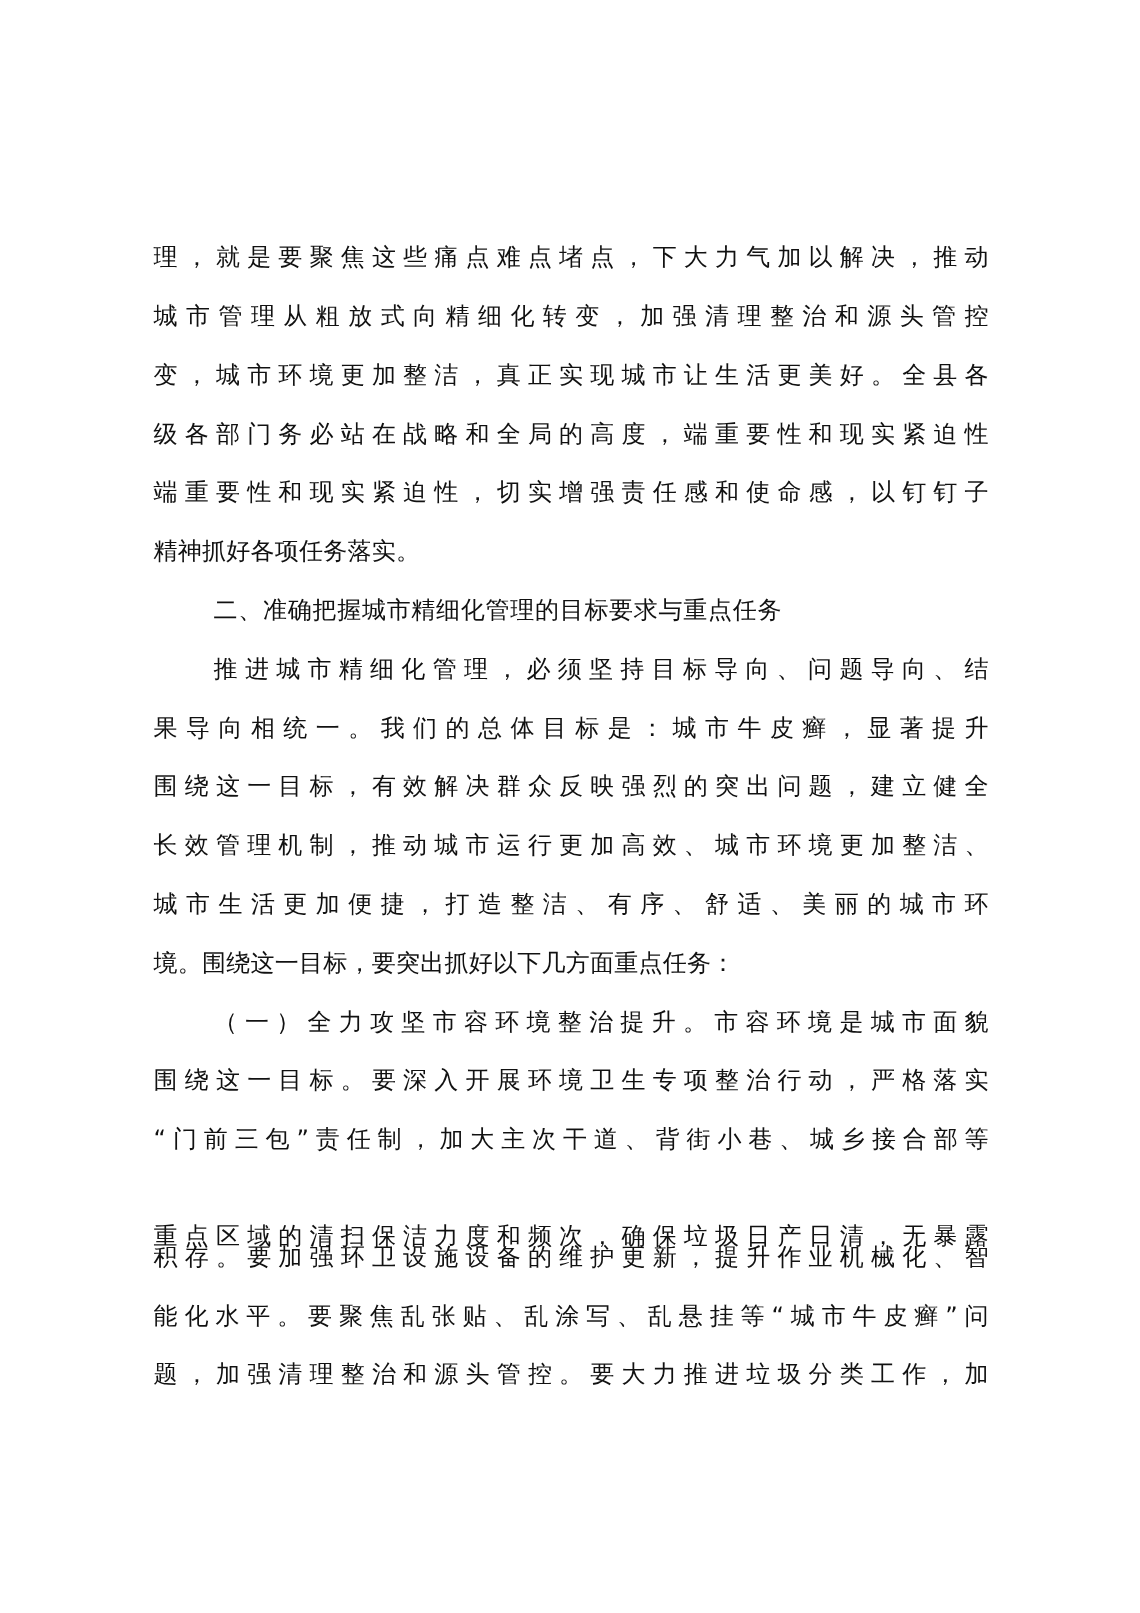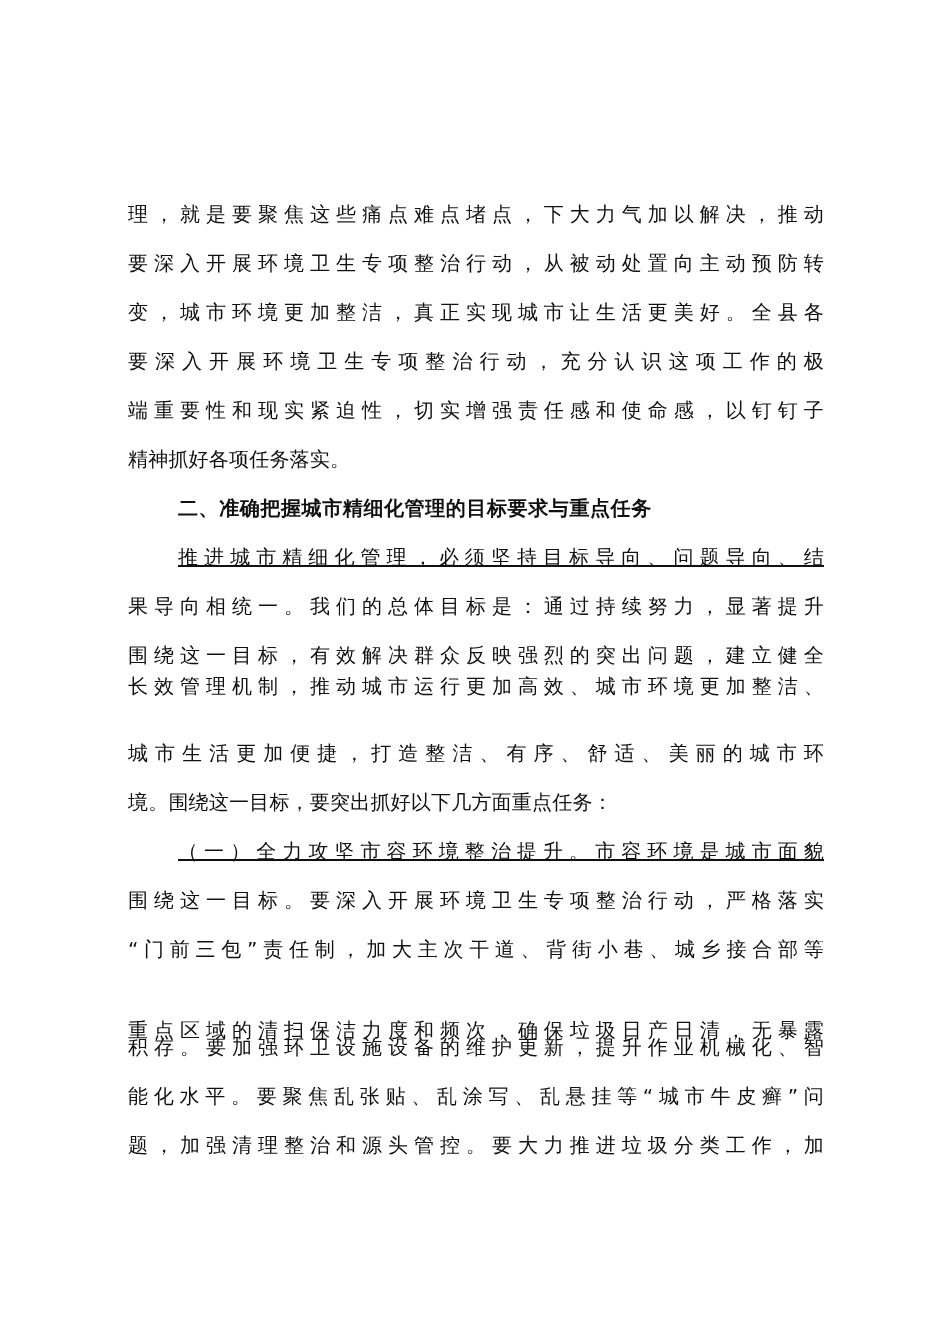--- a/index.html
+++ b/index.html
@@ -32,48 +32,47 @@
       letter-spacing: 0.2px;
       text-align: justify;
       text-align-last: justify;
     }
     .line.last {
       text-align-last: left;
     }
     .line.indent {
       padding-left: 50px;
       width: 646px;
-      text-decoration: underline;
     }
     .line.heading {
-      font-weight: bold;
+      font-weight: normal;
       padding-left: 50px;
       width: 646px;
       text-align-last: left;
       letter-spacing: 0.6px;
     }
   </style>
 </head>
 <body>
 
 <div class="page">
 
   <div class="line" style="top:0px">理，就是要聚焦这些痛点难点堵点，下大力气加以解决，推动</div>
-  <div class="line" style="top:49px">要深入开展环境卫生专项整治行动，从被动处置向主动预防转</div>
+  <div class="line" style="top:49px">城市管理从粗放式向精细化转变，加强清理整治和源头管控</div>
   <div class="line" style="top:98px">变，城市环境更加整洁，真正实现城市让生活更美好。全县各</div>
-  <div class="line" style="top:147px">要深入开展环境卫生专项整治行动，充分认识这项工作的极</div>
+  <div class="line" style="top:147px">级各部门务必站在战略和全局的高度，端重要性和现实紧迫性</div>
   <div class="line" style="top:196px">端重要性和现实紧迫性，切实增强责任感和使命感，以钉钉子</div>
   <div class="line last" style="top:245px">精神抓好各项任务落实。</div>
 
   <div class="line heading" style="top:294px">二、准确把握城市精细化管理的目标要求与重点任务</div>
 
   <div class="line indent" style="top:343px">推进城市精细化管理，必须坚持目标导向、问题导向、结</div>
-  <div class="line" style="top:392px">果导向相统一。我们的总体目标是：通过持续努力，显著提升</div>
+  <div class="line" style="top:392px">果导向相统一。我们的总体目标是：城市牛皮癣，显著提升</div>
   <div class="line" style="top:441px">围绕这一目标，有效解决群众反映强烈的突出问题，建立健全</div>
-  <div class="line" style="top:472px">长效管理机制，推动城市运行更加高效、城市环境更加整洁、</div>
+  <div class="line" style="top:490px">长效管理机制，推动城市运行更加高效、城市环境更加整洁、</div>
   <div class="line" style="top:539px">城市生活更加便捷，打造整洁、有序、舒适、美丽的城市环</div>
   <div class="line last" style="top:588px">境。围绕这一目标，要突出抓好以下几方面重点任务：</div>
 
   <div class="line indent" style="top:637px">（一）全力攻坚市容环境整治提升。市容环境是城市面貌</div>
   <div class="line" style="top:686px">围绕这一目标。要深入开展环境卫生专项整治行动，严格落实</div>
   <div class="line" style="top:735px">“门前三包”责任制，加大主次干道、背街小巷、城乡接合部等</div>
   <div class="line" style="top:816px">重点区域的清扫保洁力度和频次，确保垃圾日产日清，无暴露</div>
   <div class="line" style="top:833px">积存。要加强环卫设施设备的维护更新，提升作业机械化、智</div>
   <div class="line" style="top:882px">能化水平。要聚焦乱张贴、乱涂写、乱悬挂等“城市牛皮癣”问</div>
   <div class="line" style="top:931px">题，加强清理整治和源头管控。要大力推进垃圾分类工作，加</div>

